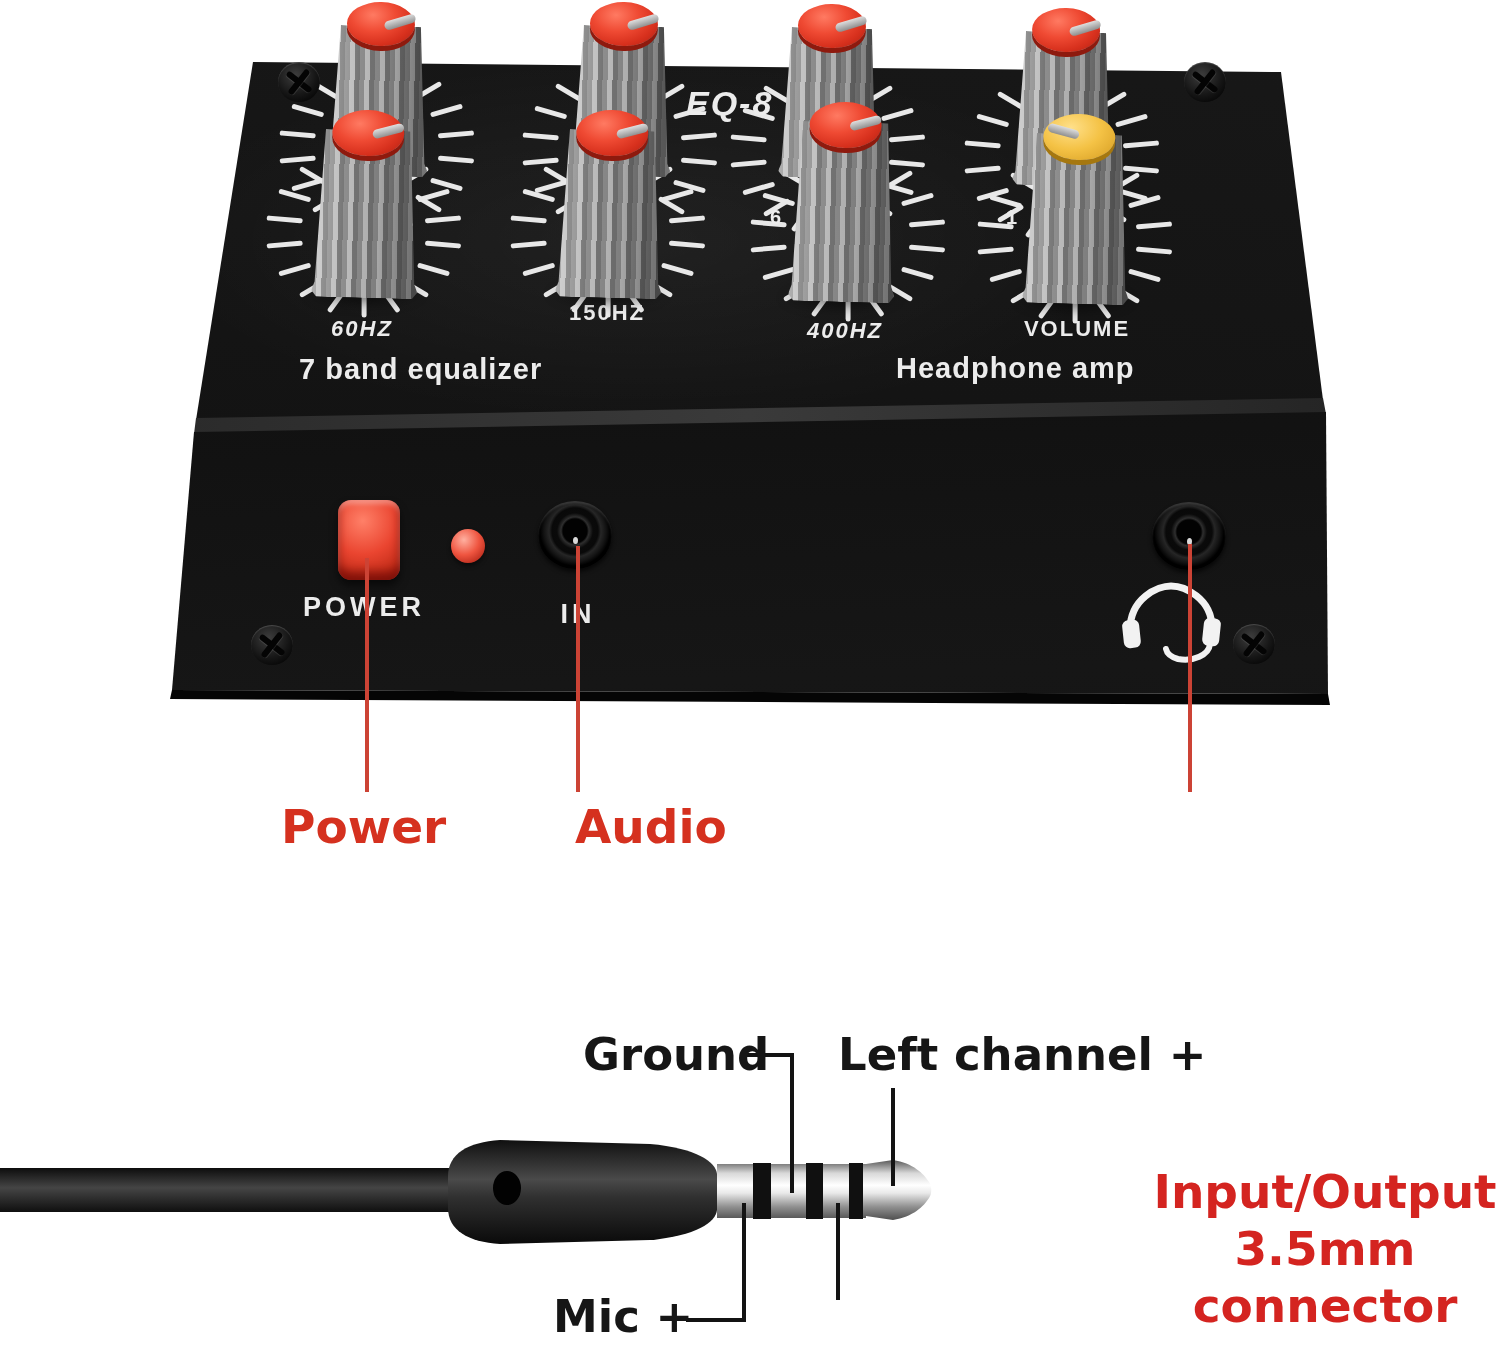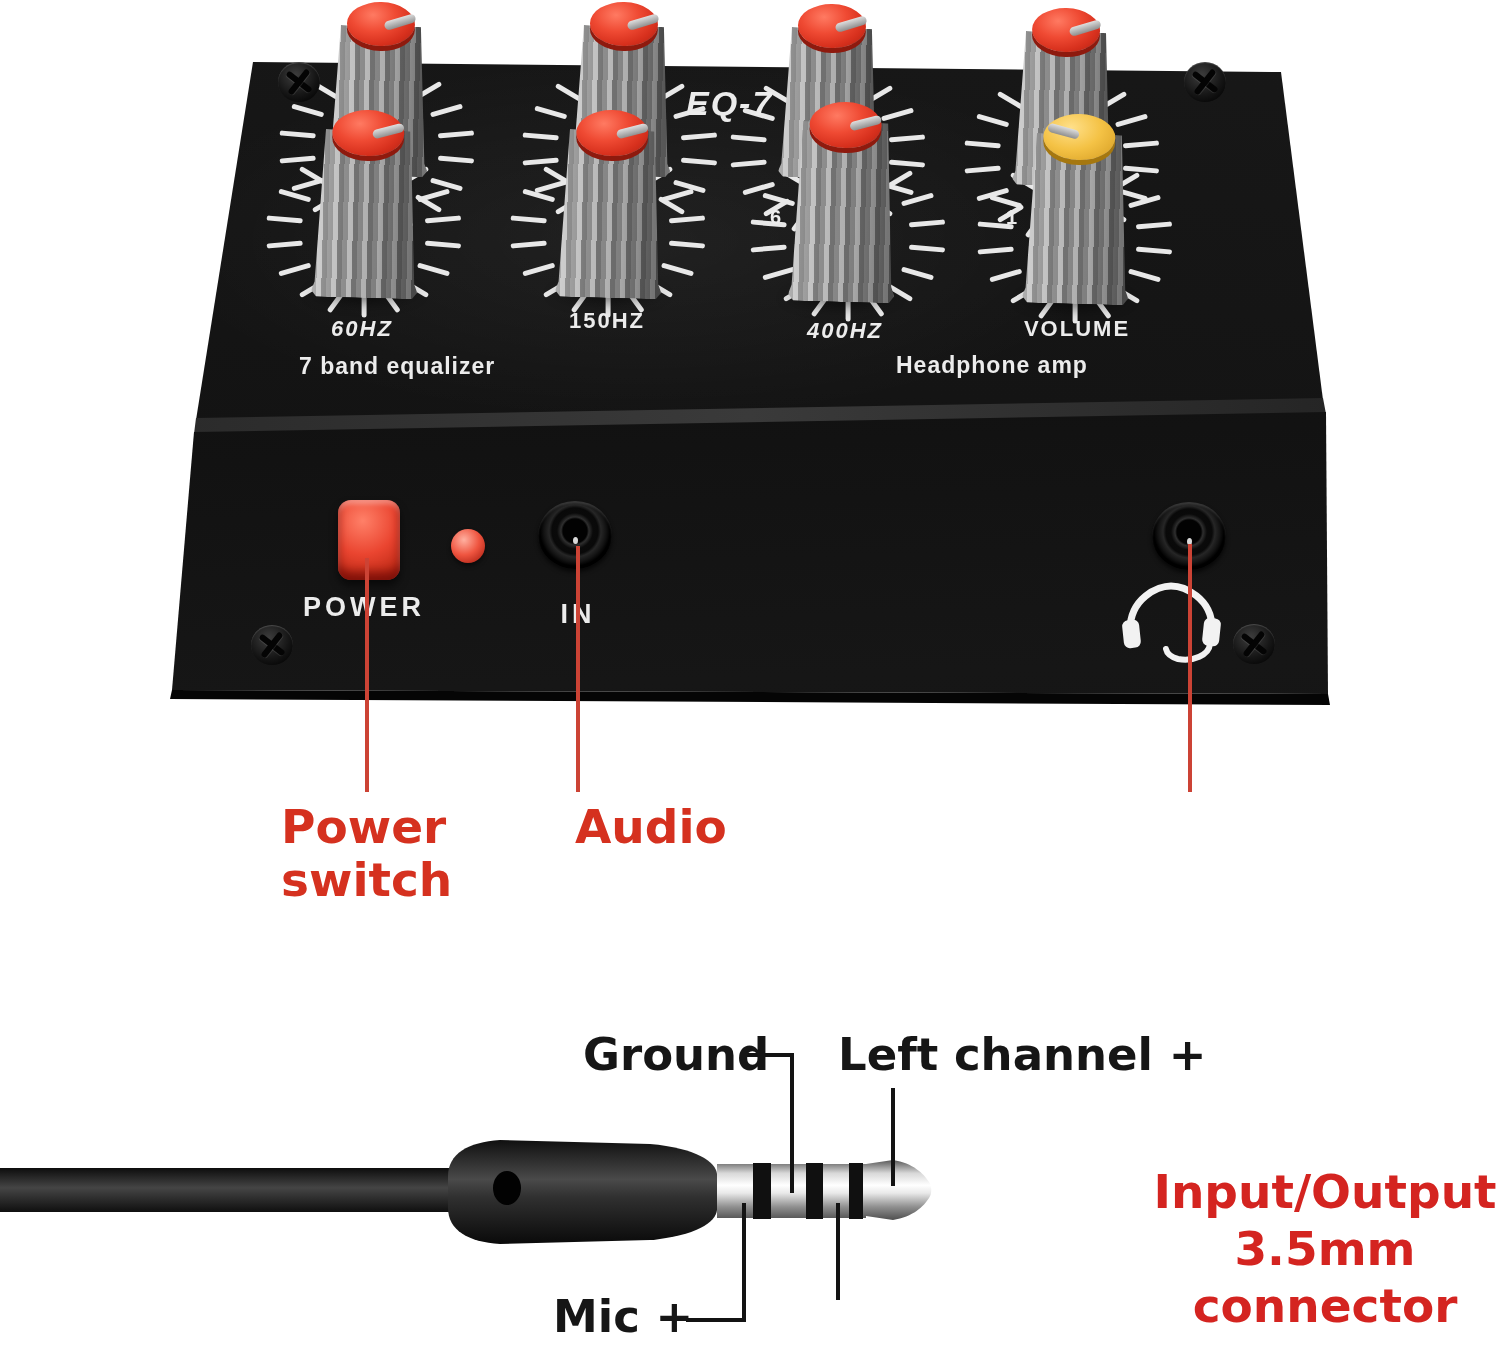--- a/index.html
+++ b/index.html
@@ -17,21 +17,21 @@
     background:linear-gradient(90deg,#262626,#3a3a3a 50%,#1f1f1f);}
   #front-face{clip-path:polygon(194px 432px,1326px 412px,1328px 694px,172px 690px);
     background:linear-gradient(178deg,#0a0a0a 0%,#161616 50%,#0f0f0f 100%);}
   #base-strip{clip-path:polygon(172px 690px,1328px 694px,1330px 705px,170px 699px);
     background:#050505;}
 
   
   .ptext{position:absolute;color:#ececec;font-family:"Liberation Sans", sans-serif;
          font-weight:bold;z-index:2;white-space:nowrap;}
   .knob-label{font-size:22px;letter-spacing:2px;width:160px;text-align:center;}
-  .section-title{font-size:23px;letter-spacing:1px;}
+  .section-title{font-size:29px;letter-spacing:1px;}
   #eq-model{font-size:34px;font-style:italic;letter-spacing:2px;}
   .frag{font-size:20px;}
   .front-label{font-size:27px;letter-spacing:4px;text-align:center;}
 
   
   .tick{position:absolute;height:5px;background:#e8e8e8;border-radius:3px;z-index:1;}
 
   
   .knob{position:absolute;z-index:3;transform:rotate(1.5deg);transform-origin:50% 100%;}
   .knob-shadow{position:absolute;z-index:2;border-radius:50%;
@@ -208,25 +208,25 @@
       <div class="tick" style="left: 1050.9px; top: 228.5px; width: 22.2px; transform: rotate(1.571rad);"></div>
       <div class="tick" style="left: 1022.4px; top: 224px; width: 24.5px; transform: rotate(2.2rad);"></div>
       <div class="tick" style="left: 996px; top: 211.2px; width: 29.1px; transform: rotate(2.604rad);"></div>
       <div class="tick" style="left: 976.1px; top: 191.5px; width: 33.3px; transform: rotate(2.861rad);"></div>
       <div class="tick" style="left: 965.4px; top: 167.3px; width: 35.7px; transform: rotate(3.054rad);"></div>
       <div class="tick" style="left: 965.4px; top: 141.7px; width: 35.7px; transform: rotate(-3.054rad);"></div>
       <div class="tick" style="left: 976.1px; top: 117.5px; width: 33.3px; transform: rotate(-2.861rad);"></div>
       <div class="tick" style="left: 996px; top: 97.8px; width: 29.1px; transform: rotate(-2.604rad);"></div>
     </div>
 
-  <div class="ptext" id="eq-model" style="left:686px;top:84px;">EQ-7</div>
+  <div class="ptext" id="eq-model" style="left:686px;top:84px;">EQ-8</div>
   <div class="ptext frag" style="left:770px;top:206px;z-index:2;">6</div>
   <div class="ptext frag" style="left:1006px;top:206px;z-index:2;">1</div>
   <div class="ptext knob-label" style="left:282px;top:316px;font-style:italic;">60HZ</div>
-  <div class="ptext knob-label" style="left:527px;top:308px;">150HZ</div>
+  <div class="ptext knob-label" style="left:527px;top:300px;">150HZ</div>
   <div class="ptext knob-label" style="left:765px;top:318px;font-style:italic;">400HZ</div>
   <div class="ptext knob-label" style="left:997px;top:316px;">VOLUME</div>
   <div class="ptext section-title" style="left:299px;top:353px;">7 band equalizer</div>
   <div class="ptext section-title" style="left:896px;top:352px;">Headphone amp</div>
 
   <div class="knob" style="left:327px;top:8px;width:100px;height:168px;">
     <div class="knob-body"></div>
     <div class="knob-cap cap-red" style="top:-6px;width:68px;height:44px;">
       <div class="knob-pointer" style="left:55%;top:34%;transform:rotate(-18deg);"></div>
     </div>
@@ -298,21 +298,20 @@
     <rect x="83" y="40" width="17" height="28" rx="6" fill="#f2f2f2" transform="rotate(6 91 54)"></rect>
     <path d="M90,66 C89,77 73,84 58,81 C51,79 47,76 46,71" fill="none" stroke="#f2f2f2" stroke-width="6" stroke-linecap="round"></path>
   </svg>
 
   <div class="red-line" style="left:365px;top:558px;height:234px;"></div>
   <div class="red-line" style="left:576px;top:546px;height:246px;"></div>
   <div class="red-line" style="left:1188px;top:544px;height:248px;"></div>
 
   <div class="callout" style="left:281px;top:800px;">
     <div>Power</div>
-    <div>switch</div>
   </div>
   <div class="callout" style="left:575px;top:800px;">
     <div>Audio</div>
   </div>
 
   <svg class="abs" style="left:0;top:1118px;z-index:2;" width="1000" height="150" viewBox="0 0 1000 150">
     <defs>
       <linearGradient id="cg" x1="0" y1="50" x2="0" y2="94" gradientUnits="userSpaceOnUse">
         <stop offset="0" stop-color="#0d0d0d"></stop>
           <stop offset="0.45" stop-color="#454545"></stop>

